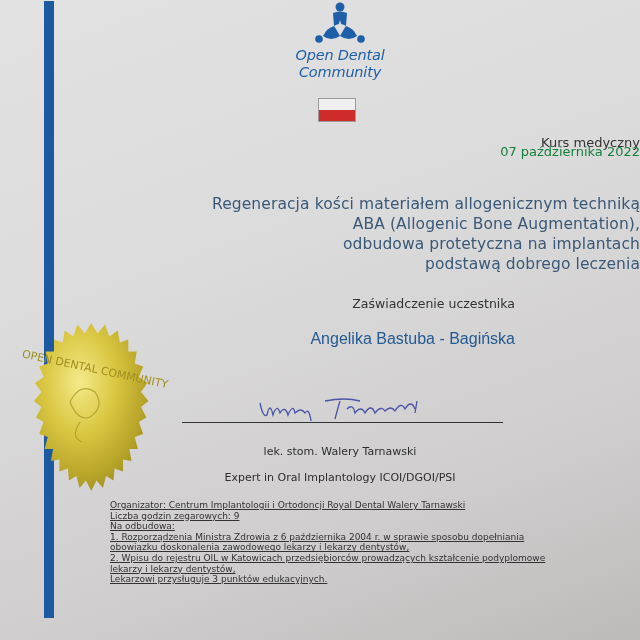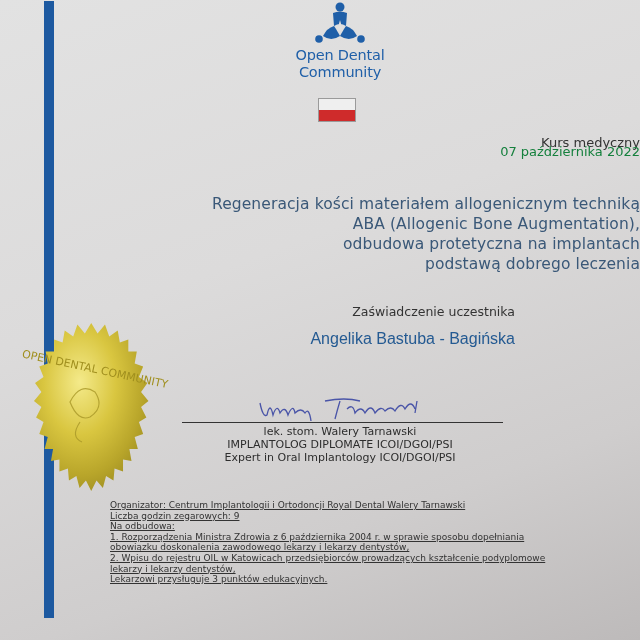--- a/index.html
+++ b/index.html
@@ -7,47 +7,47 @@
     width:640px; height:640px; overflow:hidden; position:relative;
     background: linear-gradient(160deg, #e2e2e2 0%, #dcdbdb 40%, #cfcdcd 75%, #bdbaba 100%);
     font-family: "DejaVu Sans", sans-serif;
     color:#2d2d2d;
   }
   .page { position:absolute; inset:0; }
   .blue-bar {
     position:absolute; left:44px; top:1px; width:10px; height:617px;
     background:#1d59a0;
   }
-  .logo { position:absolute; left:285px; top:2px; width:110px; text-align:center; }
+  .logo { position:absolute; left:285px; top:2px; width:110px; text-align:center;font-style:italic; }
   .logo svg { display:block; margin:0 auto; }
   .logo-text {
     color:#1f5fa8; font-size:14.5px; line-height:15px; letter-spacing:-0.2px;
     font-family: "DejaVu Sans", sans-serif; margin-top:2px;
   }
   .flag {
     position:absolute; left:318px; top:98px; width:38px; height:24px;
     border:1px solid #9a9a9a; box-sizing:border-box; overflow:hidden;
   }
   .flag .white { height:50%; background:#efefef; }
   .flag .red { height:50%; background:#cf2b2b; }
   .center { position:absolute; left:60px; width:580px; text-align:right; }
   .course-type { top:135px; font-size:13px; color:#333; }
   .course-date { top:144px; font-size:13px; color:#15803d; }
   .title {
     top:194px; font-size:15.5px; line-height:20px; color:#3a5878;
     letter-spacing:0.1px;
   }
   .title div { white-space:nowrap; }
-  .cert-label { top:304px; font-size:12.5px; color:#333; left:165px; width:350px; }
+  .cert-label { top:296px; font-size:12.5px; color:#333; left:165px; width:350px; }
   .participant { top:330px; font-size:16px; color:#245a92; font-family:"Liberation Sans", sans-serif; left:165px; width:350px; }
   .sig-line {
     position:absolute; left:182px; top:422px; width:321px; height:1px; background:#333;
   }
   .signature { position:absolute; left:255px; top:393px; }
-  .signer { position:absolute; left:190px; width:300px; text-align:center; font-size:11px; line-height:12.5px; color:#2d2d2d; }
+  .signer { position:absolute; left:190px; width:300px; text-align:center; font-size:11px; line-height:12.5px; color:#2d2d2d;margin-top:20px; }
   .signer-name { top:426px; }
   .signer-title1 { top:439px; }
   .signer-title2 { top:452px; }
   .footer {
     position:absolute; left:110px; top:500px; width:520px;
     font-size:9px; line-height:10.6px; color:#333;
   }
   .footer div { white-space:nowrap;text-decoration:underline; }
   .seal { position:absolute; left:0; top:322px; width:175px; height:170px; }
 </style>
@@ -91,21 +91,20 @@
   <div class="center participant">Angelika Bastuba - Bagińska</div>
 
   <svg class="signature" width="200" height="30" viewBox="0 0 200 30">
     <path d="M5 10 Q8 25 12 22 Q15 8 18 22 Q22 10 25 20 Q30 12 33 22 Q38 10 40 20 Q46 14 50 20 Q54 14 56 28" stroke="#4a55a8" stroke-width="1.3" fill="none"></path>
     <path d="M70 8 Q90 4 105 8 M85 8 Q82 18 80 26 M92 16 Q98 10 100 20 Q106 12 110 20 Q116 10 120 20 Q126 12 130 18 Q136 12 140 18 Q146 8 150 16 Q156 6 160 16 M162 8 L160 20" stroke="#4a55a8" stroke-width="1.3" fill="none"></path>
   </svg>
 
   <div class="sig-line"></div>
 
   <div class="signer signer-name">lek. stom. Walery Tarnawski</div>
-  <div class="signer signer-title1">IMPLANTOLOG DIPLOMATE ICOI/DGOI/PSI</div>
   <div class="signer signer-title2">Expert in Oral Implantology ICOI/DGOI/PSI</div>
 
   <div class="footer">
     <div>Organizator: Centrum Implantologii i Ortodoncji Royal Dental Walery Tarnawski</div>
     <div>Liczba godzin zegarowych: 9</div>
     <div>Na odbudowa:</div>
     <div>1. Rozporządzenia Ministra Zdrowia z 6 października 2004 r. w sprawie sposobu dopełniania</div>
     <div>obowiązku doskonalenia zawodowego lekarzy i lekarzy dentystów,</div>
     <div>2. Wpisu do rejestru OIL w Katowicach przedsiębiorców prowadzących kształcenie podyplomowe</div>
     <div>lekarzy i lekarzy dentystów,</div>

